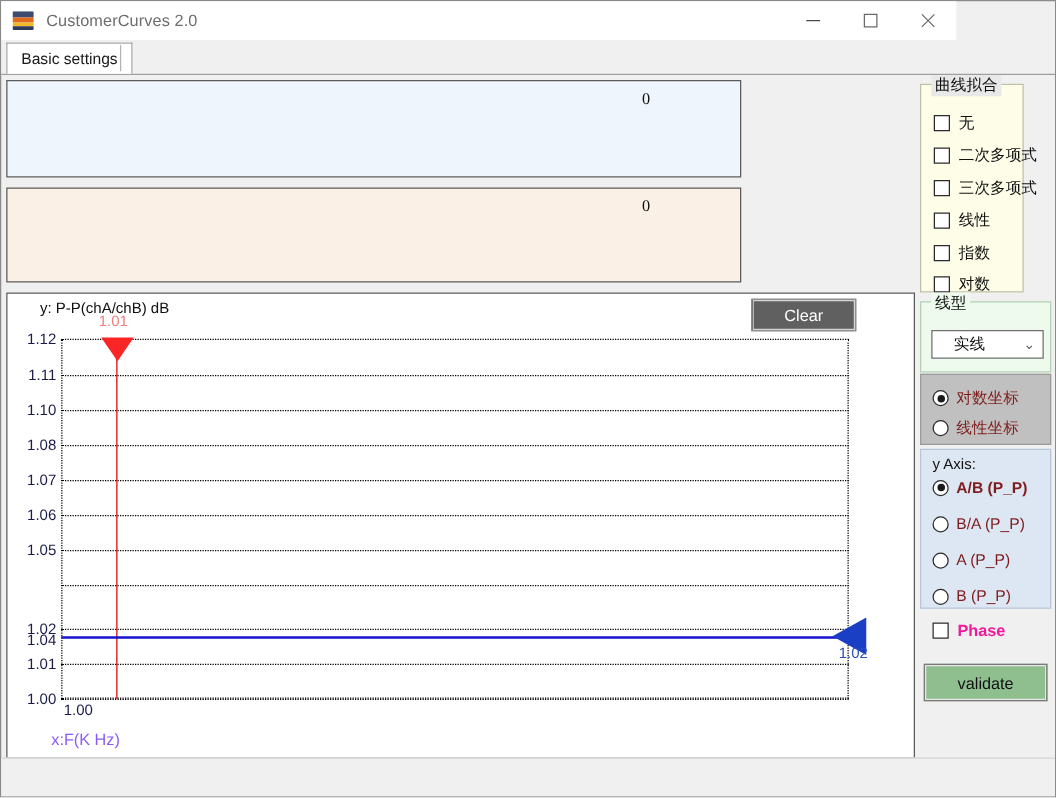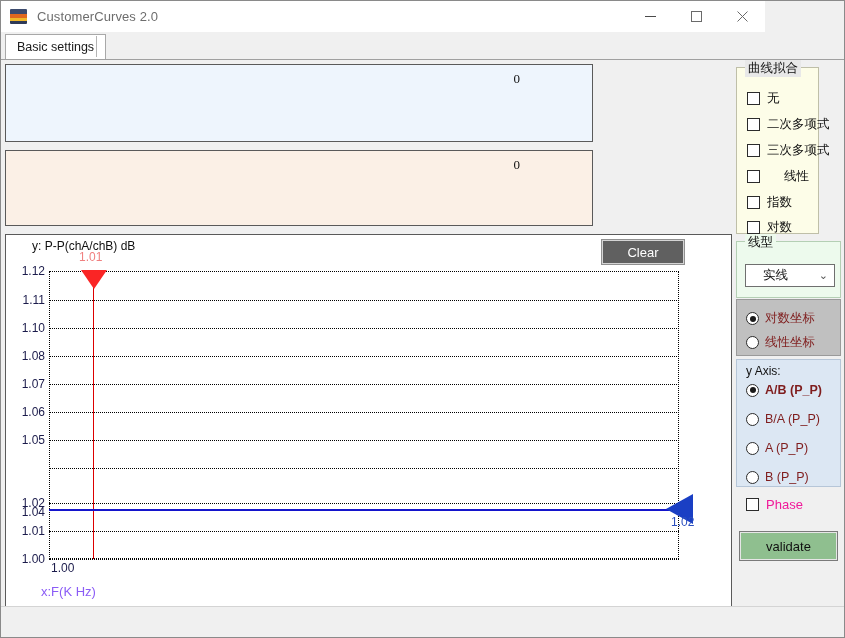--- a/index.html
+++ b/index.html
@@ -279,20 +279,21 @@
     width: 6px; height: 6px;
     margin: -3px 0 0 -3px;
     border-radius: 50%;
     background: #1a1a1a;
   }
   .phase-row {
     position: absolute; left: 10px; top: 438px;
     display: flex; align-items: center;
     font-size: 13px; color: #f01a9a;
     white-space: nowrap;
+    font-weight: bold;
   }
   .phase-row .chkbox { border-color: #2b2b2b; }
   .btn-validate {
     position: absolute; left: 3px; top: 472px;
     width: 99px; height: 30px;
     background: #8fbf8f;
     border: 1px solid #7a7a7a;
     box-shadow: inset 0 0 0 1px #e6e6e6;
     display: flex; align-items: center; justify-content: center;
     font-size: 13px; color: #101010;
@@ -420,21 +421,21 @@
             <span>无</span>
           </div>
           <div class="chk-row" style="top: 48px;">
             <span class="chkbox"></span>
             <span>二次多项式</span>
           </div>
           <div class="chk-row" style="top: 74px;">
             <span class="chkbox"></span>
             <span>三次多项式</span>
           </div>
-          <div class="chk-row" style="top: 100px; gap: 17px;">
+          <div class="chk-row" style="top: 100px;">
             <span class="chkbox"></span>
             <span>线性</span>
           </div>
           <div class="chk-row" style="top: 126px;">
             <span class="chkbox"></span>
             <span>指数</span>
           </div>
           <div class="chk-row" style="top: 151px;">
             <span class="chkbox"></span>
             <span>对数</span>

